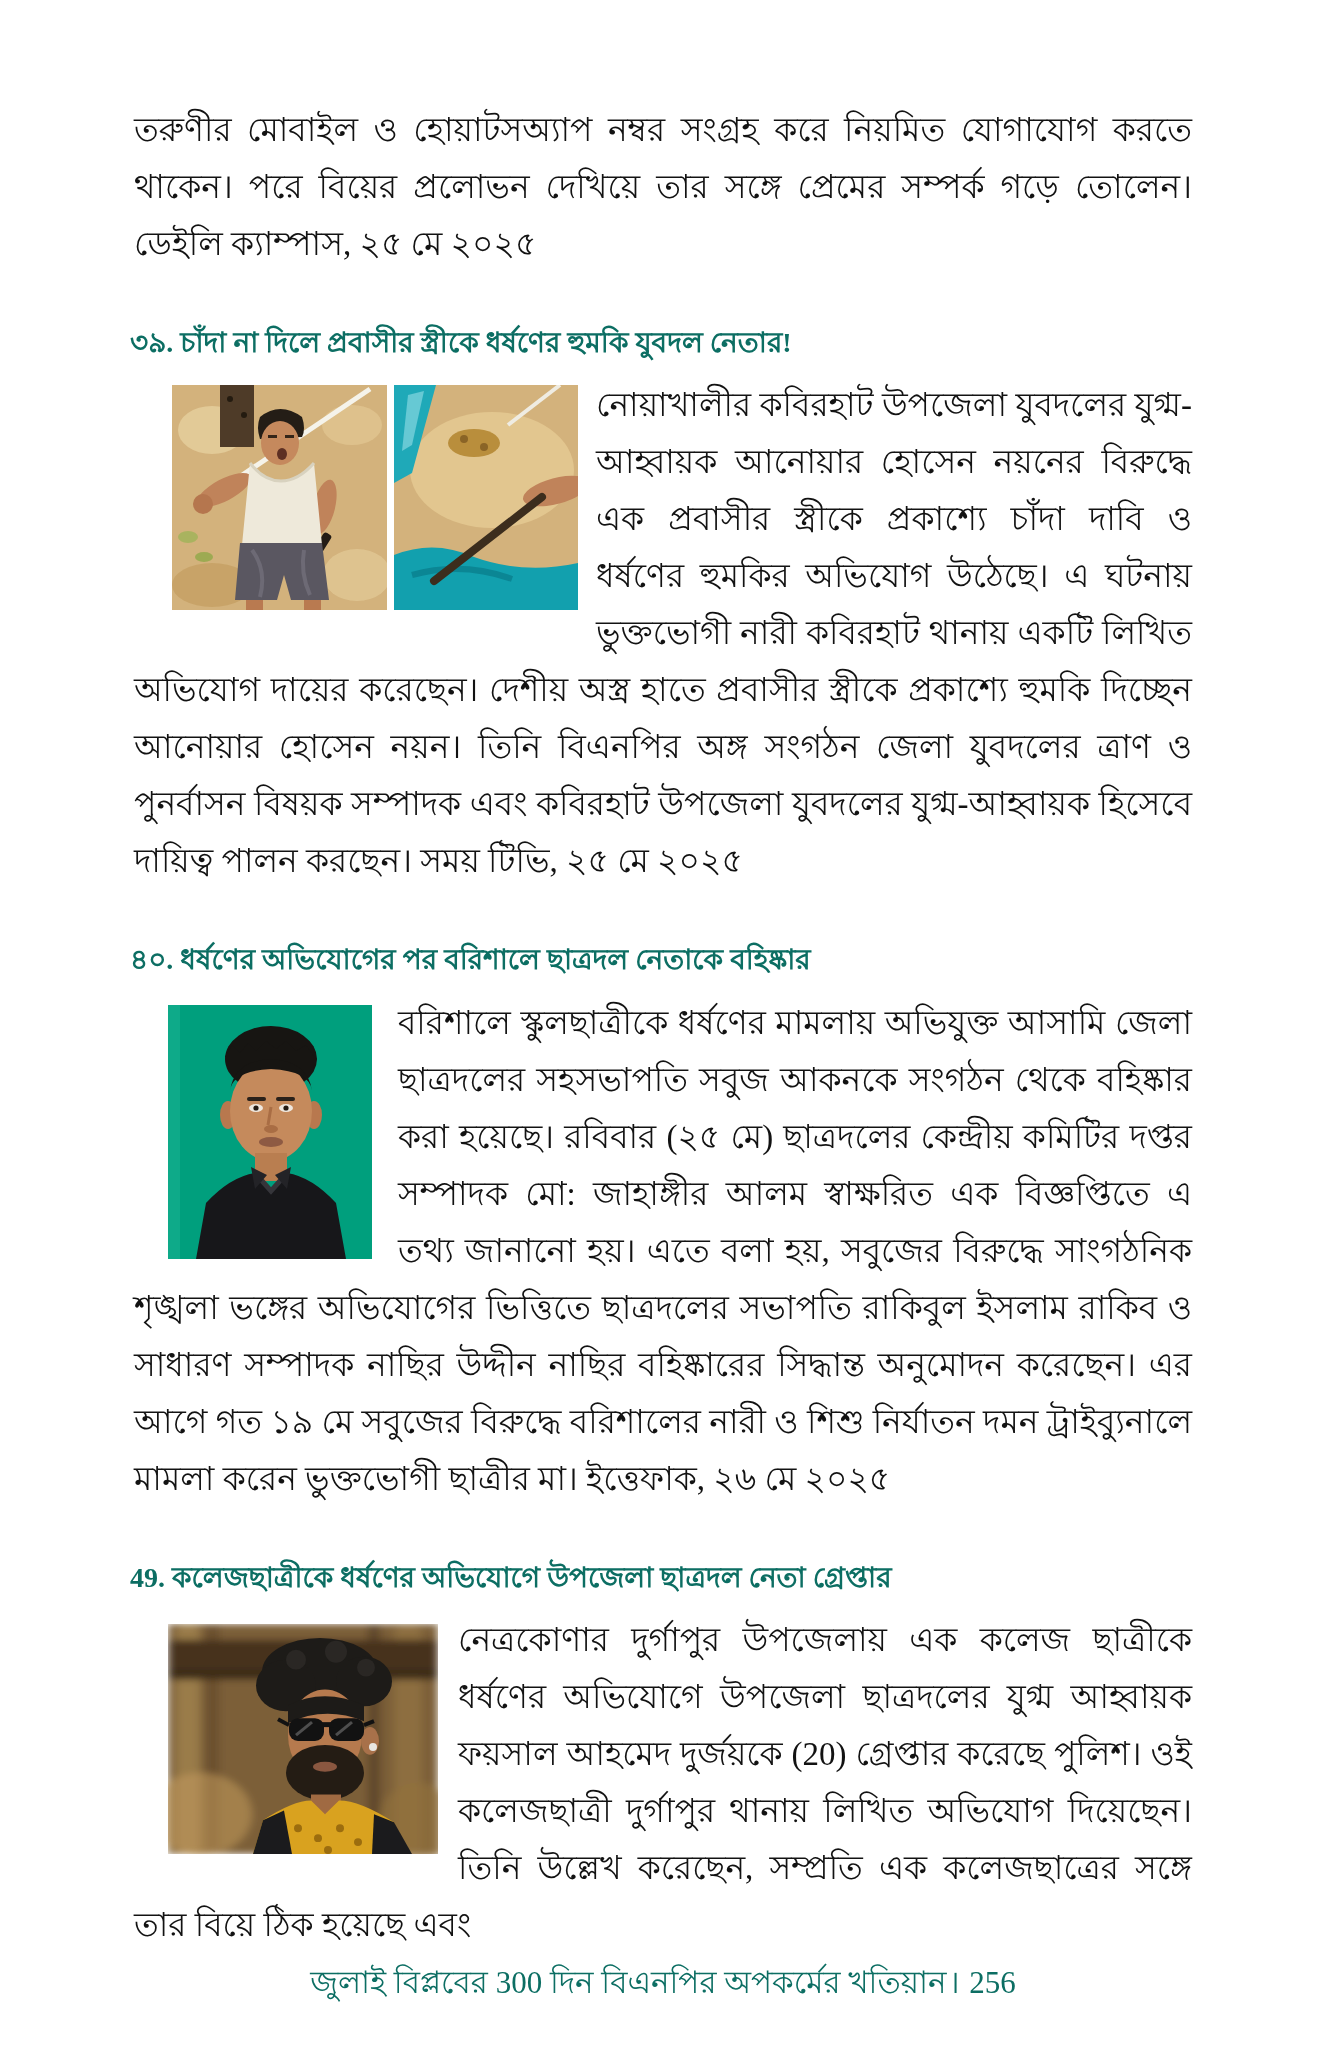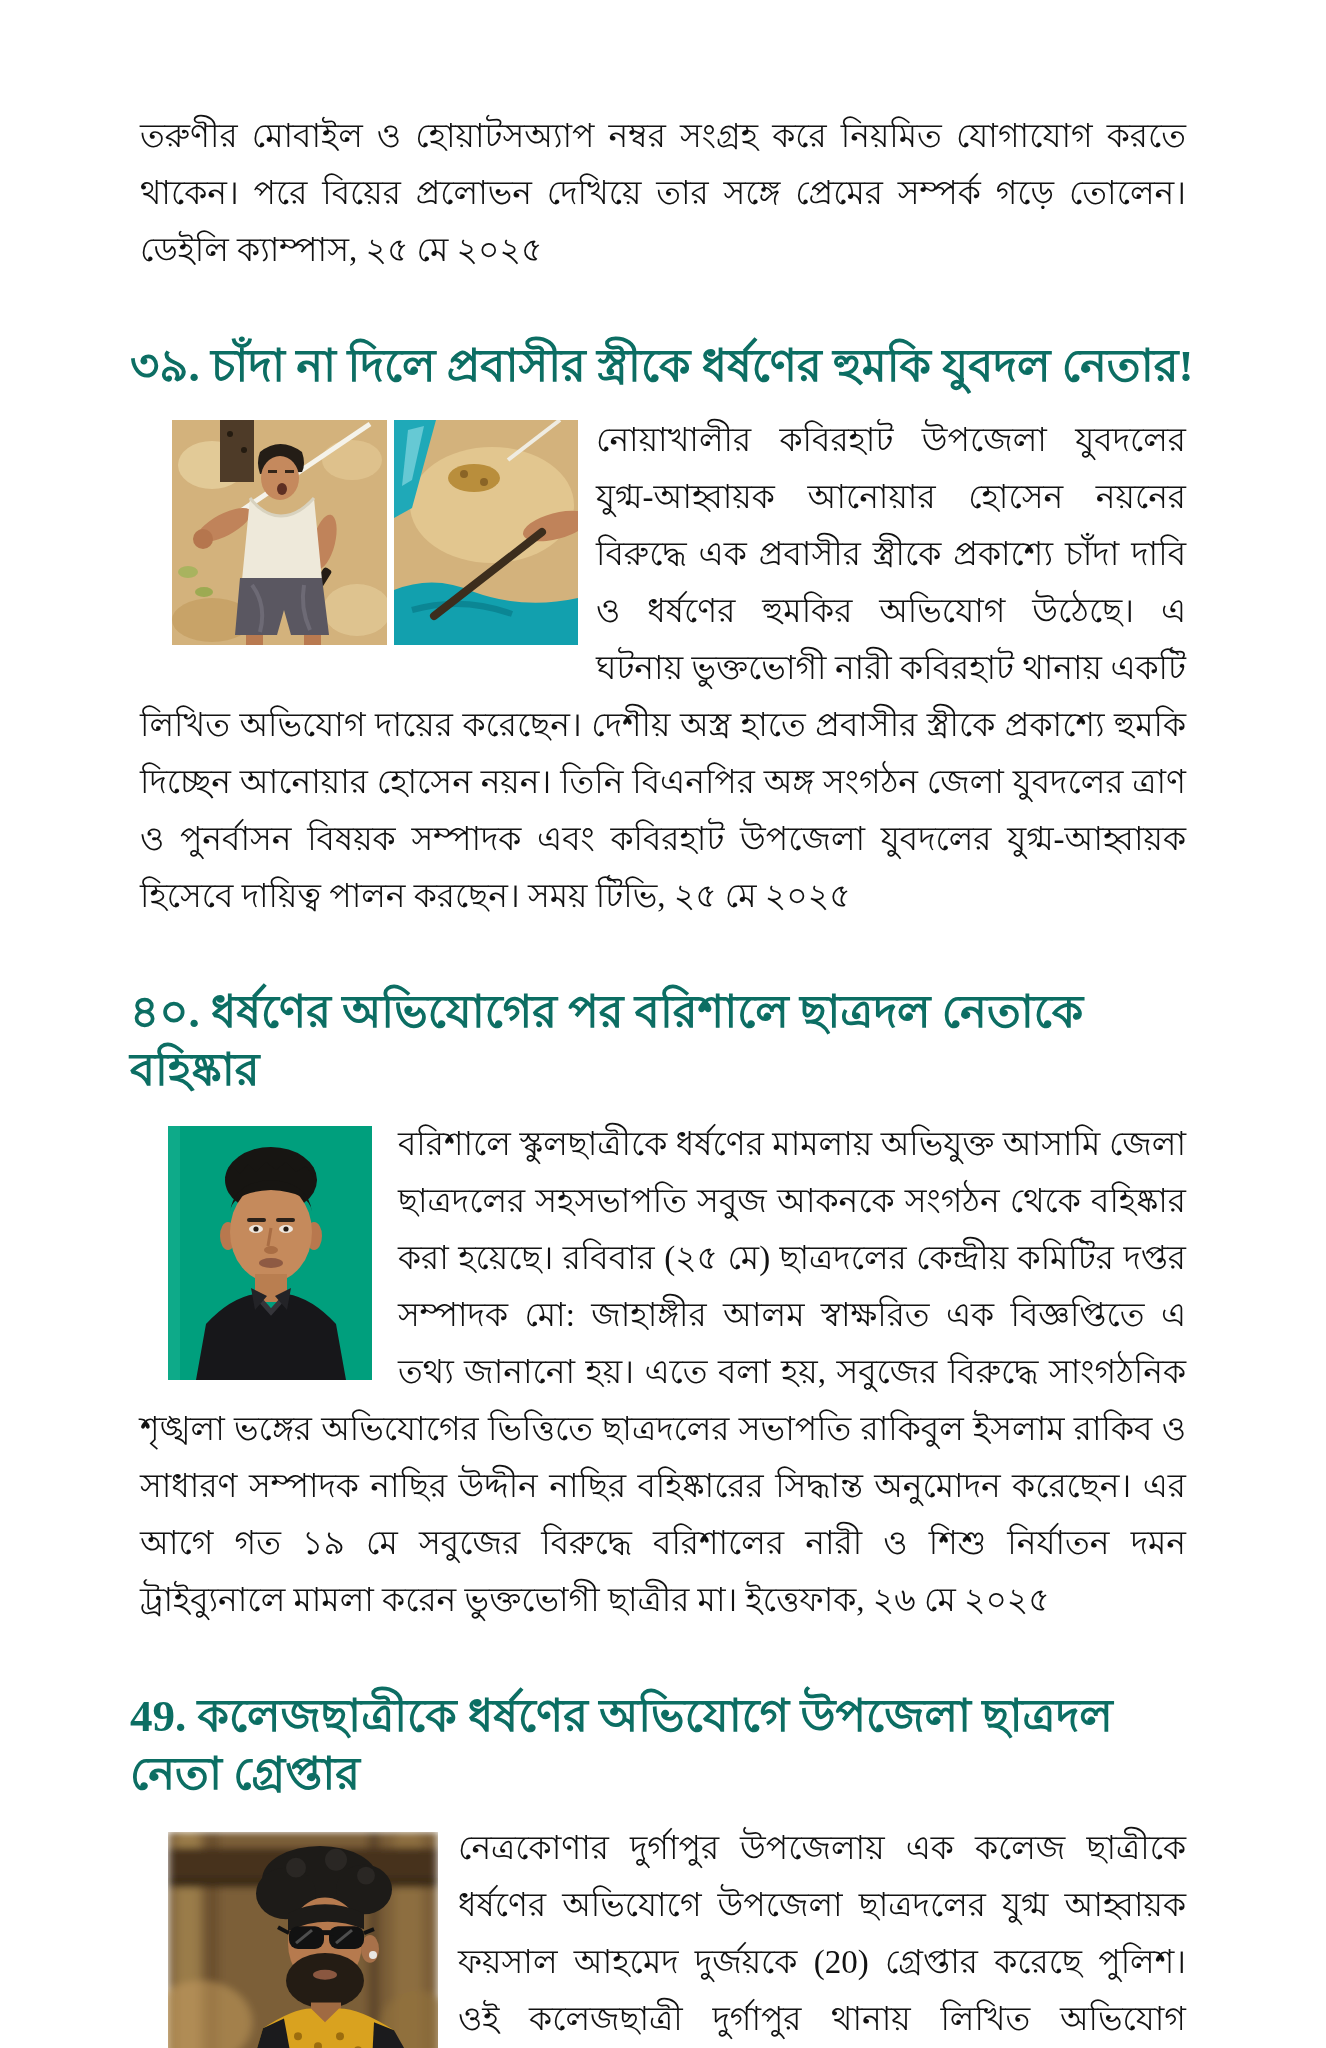--- a/index.html
+++ b/index.html
@@ -13,24 +13,24 @@
     width:1326px;height:2048px;
     padding:98px 130px 0 130px;
     display:flex;flex-direction:column;
     font-family:"Liberation Serif","DejaVu Serif",serif;
     color:var(--body);
     overflow:hidden;
     background:var(--page-bg);
   }
   .body-text{
     font-size:33px;line-height:57px;
-    text-align:justify;margin:10px;
+    text-align:justify;margin:4px;
   }
   .heading{
-    font-size:45px;line-height:1.3;font-weight:bold;
+    font-size:28px;line-height:1.3;font-weight:bold;
     color:var(--heading);
     margin:48px 0 16px 0;
   }
   .section-body::after{content:"";display:block;clear:both;}
   .photo{float:left;overflow:hidden;}
   .photo svg{display:block;width:100%;height:100%;}
   .photo-1{width:406px;height:225px;margin:8px 18px 6px 42px;}
   .photo-2{width:204px;height:254px;margin:10px 26px 8px 38px;}
   .photo-3{width:270px;height:230px;margin:12px 20px 8px 38px;}
   .page-footer{

